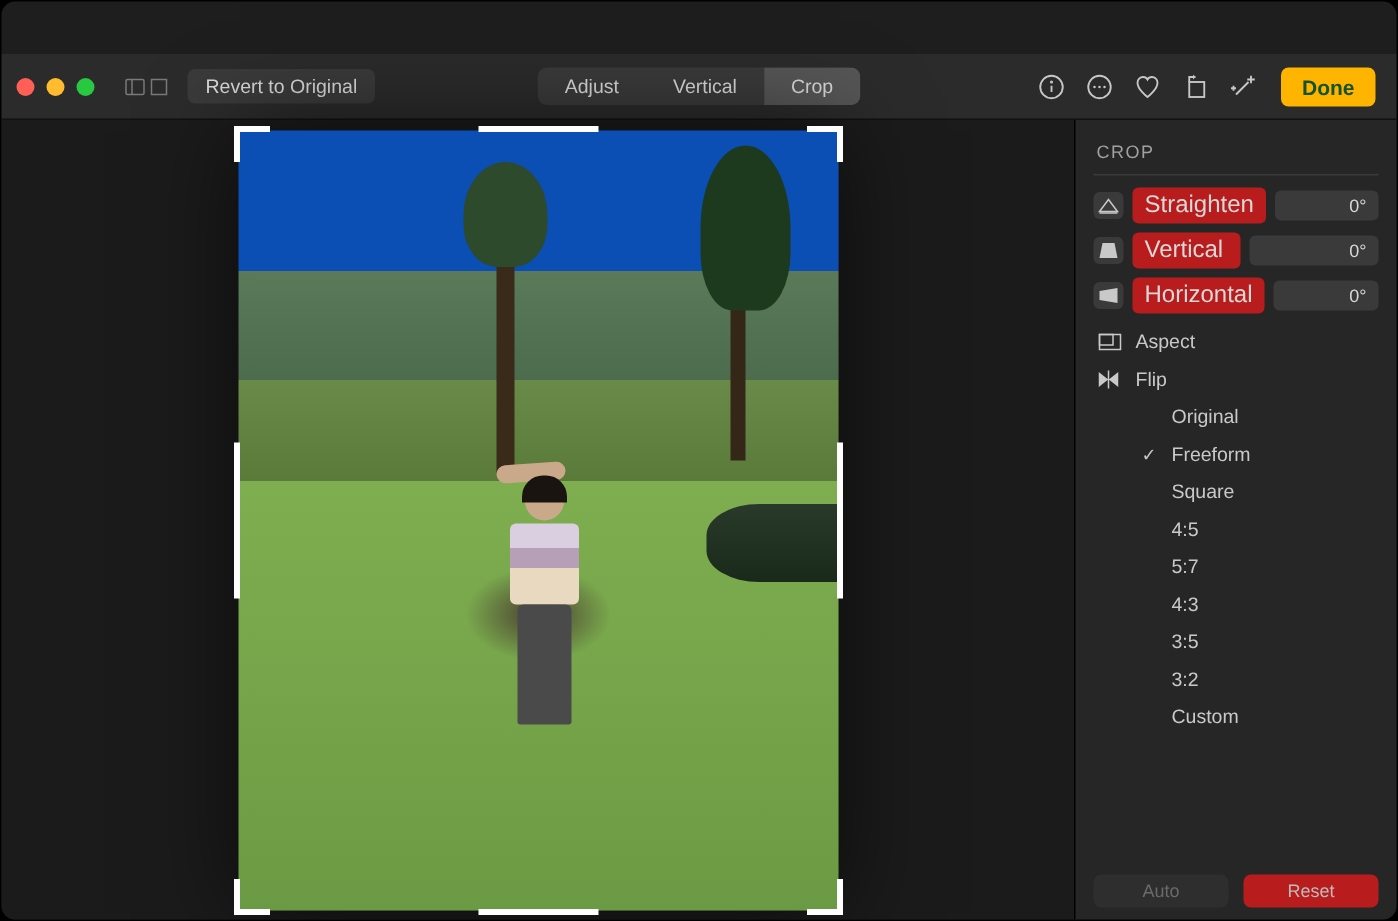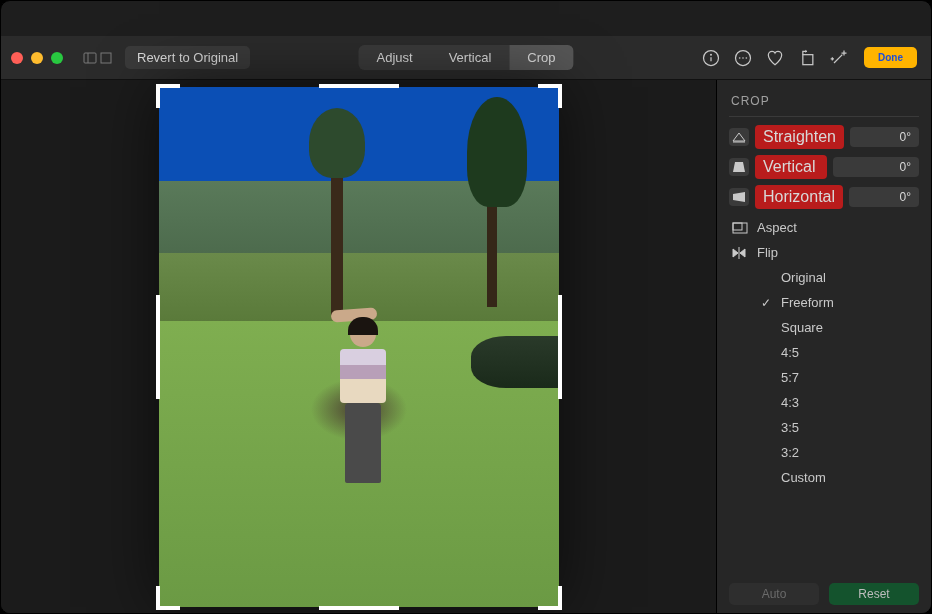--- a/index.html
+++ b/index.html
@@ -41,21 +41,21 @@
   .seg-btn {
     color:#d8d8d8; font-size:13px; padding:5px 18px;
     background:transparent; border:none;
   }
   .seg-btn.active { background:#565656; }
   .toolbar { position:relative;margin-top:35px; }
   .tb-right { margin-left:auto; display:flex; align-items:center; gap:10px; padding-right:4px;}
   .tb-icon { width:22px; height:22px; display:flex; align-items:center; justify-content:center; }
   .tb-icon svg { stroke:#c7c7c7; fill:none; stroke-width:1.5; }
   .done-btn {
-    background:#ffb400; color:#1d4ed8; font-size:10px; font-weight:600;
+    background:#ffb400; color:#14532d; font-size:14px; font-weight:600;
     padding:5px 14px; border-radius:5px; border:none; margin-left:4px;
   }
   
   .body { flex:1; display:flex; min-height:0; }
   .canvas-area {
     flex:1; background:#1b1b1b; position:relative;
     display:flex; align-items:center; justify-content:center;
   }
   .photo-wrap {
     width:400px; height:520px; position:relative;
@@ -116,21 +116,21 @@
   .adj-ico svg { fill:#c9c9c9; }
   .adj-label { flex:0 0 72px; background:#b91c1c; padding:3px 8px; border-radius:4px; font-size:16px; color:#d8d8d8;}
   .adj-val { flex:1; text-align:right; background:#3a3a3a; padding:3px 8px; border-radius:4px; font-size:12px; color:#d8d8d8;}
   .sb-row { display:flex; align-items:center; gap:8px; padding:5px 2px; }
   .sb-row.head { font-weight:500;}
   .sb-row .ico { width:18px; display:flex; justify-content:center;}
   .aspect-list { margin-left:30px; display:flex; flex-direction:column; }
   .aspect-item { display:flex; align-items:center; gap:8px; padding:5px 0; font-size:13px; color:#c9c9c9;}
   .aspect-item .chk { width:14px; text-align:center; color:#c9c9c9; font-size:12px;}
   .sb-footer { margin-top:auto; display:flex; gap:10px; padding-top:8px;}
-  .sb-footer button { flex:1; background:#14532d; color:#bdbdbd; font-size:12px; padding:4px 0; border:none; border-radius:5px;}
+  .sb-footer button { flex:1; background:#b91c1c; color:#bdbdbd; font-size:12px; padding:4px 0; border:none; border-radius:5px;}
   .sb-footer button.dis { color:#6a6a6a; background:#2e2e2e;}
 </style>
 </head>
 <body>
 
 <div class="window">
 
   <div class="toolbar">
     <div class="traffic">
       <div class="dot red"></div>

